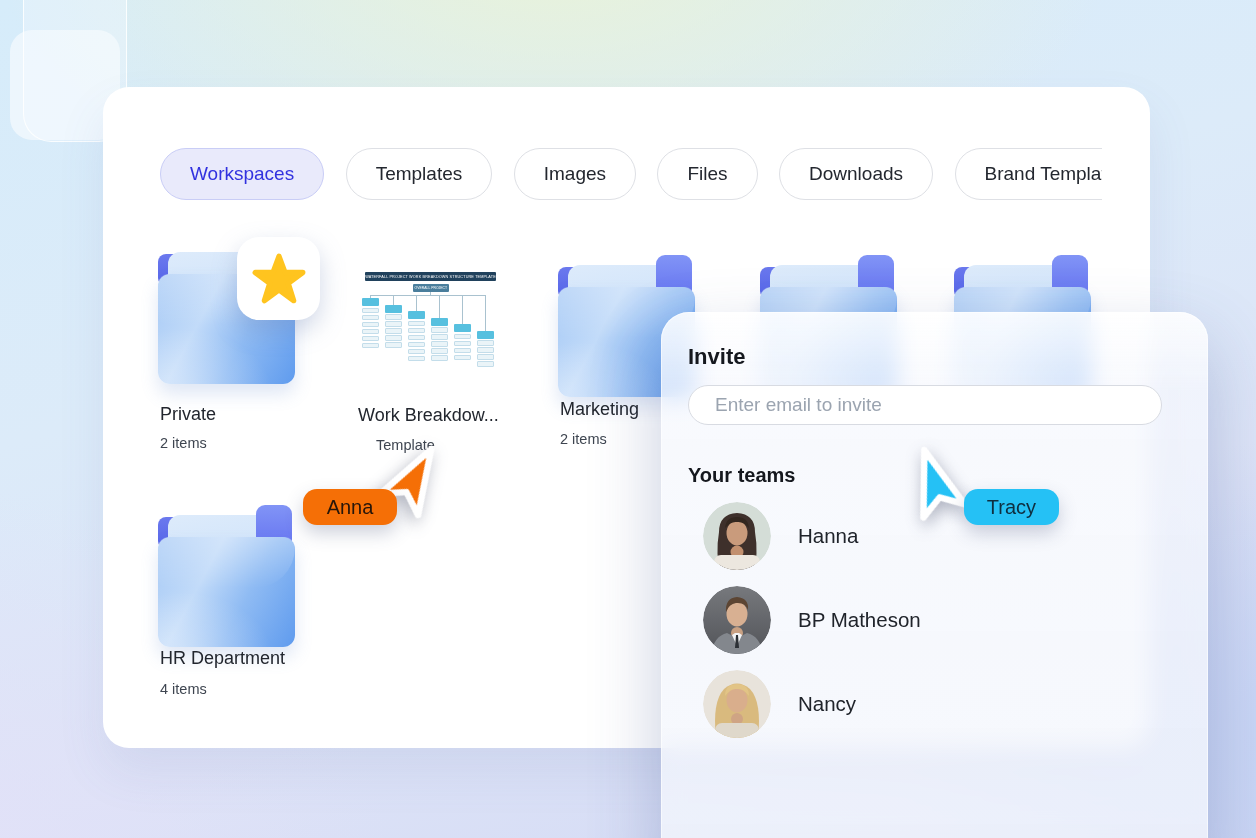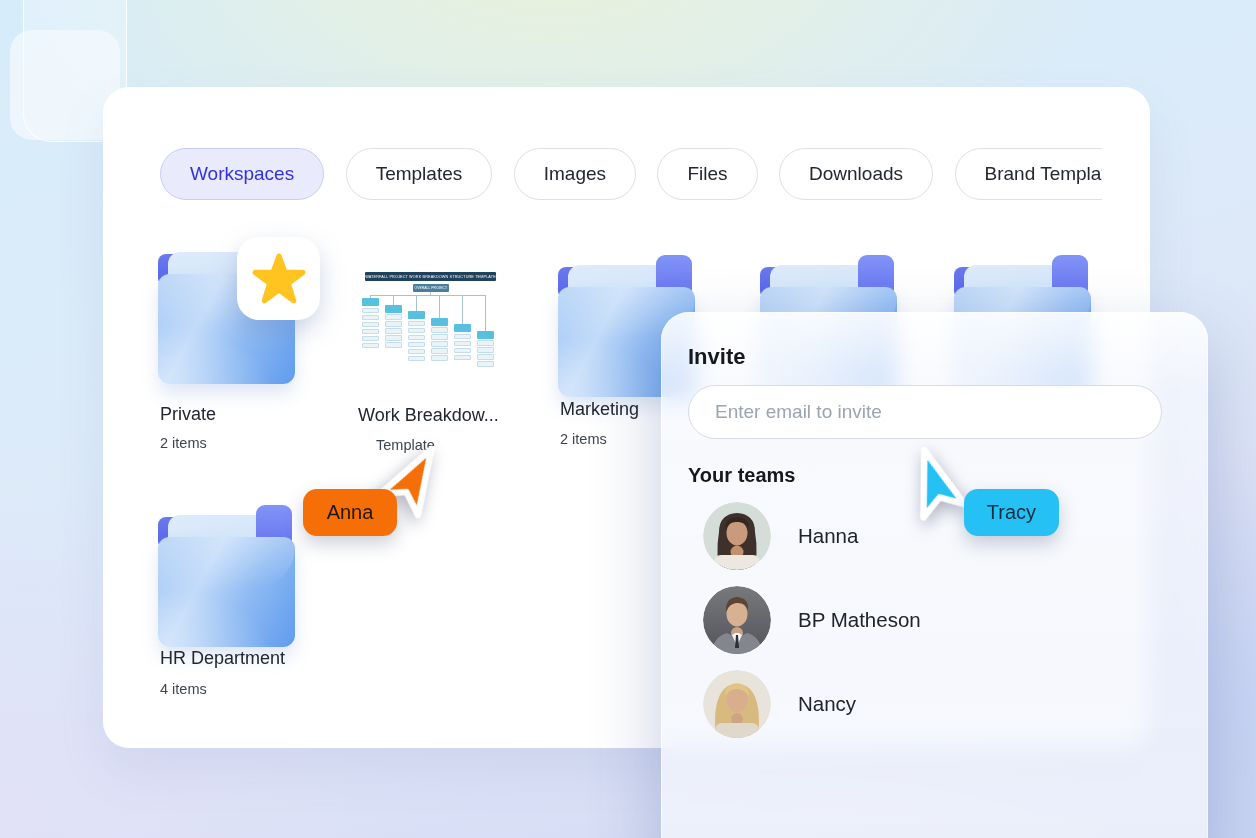--- a/index.html
+++ b/index.html
@@ -58,30 +58,30 @@
   .wbs-root{position:absolute;left:50%;top:16px;transform:translateX(-50%);width:36px;height:8px;
     background:#4a7e9c;border-radius:1px;overflow:hidden;color:#fff;display:flex;align-items:center;justify-content:center;}
   .wbs-root span{font-size:9px;transform:scale(0.38);white-space:nowrap;}
   .wbs-line{position:absolute;background:#a9c2cf;}
   .wbs-head{position:absolute;width:17px;height:8px;background:#57c0df;border-radius:1px;}
   .wbs-box{position:absolute;width:17px;height:5.5px;background:#eaf4f8;border:0.5px solid #c3ddea;
     border-radius:1px;box-sizing:border-box;}
 
   
   .cursor{width:54px;height:78px;filter:drop-shadow(0 6px 8px rgba(40,50,80,0.35));}
-  .cursor-label{height:47px;border-radius:14px;display:flex;align-items:center;justify-content:center;
+  .cursor-label{height:36px;border-radius:14px;display:flex;align-items:center;justify-content:center;
     font-size:20px;font-weight:500;box-shadow:0 8px 18px rgba(60,70,110,0.25);}
 
   
   .panel{left:661px;top:312px;width:547px;height:560px;border-radius:28px 28px 0 0;
     background:linear-gradient(180deg,rgba(255,255,255,0.88) 0%,rgba(246,248,253,0.76) 14%,rgba(242,245,252,0.78) 100%);
     -webkit-backdrop-filter:blur(11px) saturate(1.05);backdrop-filter:blur(11px) saturate(1.05);
     box-shadow:0 30px 70px rgba(70,90,150,0.30), 0 0 0 1px rgba(255,255,255,0.55) inset;z-index:10;}
   .panel-title{position:absolute;left:27px;top:32px;font-size:22px;font-weight:600;color:#15181e;}
-  .email-input{position:absolute;left:27px;top:73px;width:474px;height:54px;border:1.5px solid #d8dbe2;
+  .email-input{position:absolute;left:27px;top:73px;width:474px;height:40px;border:1.5px solid #d8dbe2;
     border-radius:28px;background:#fff;box-sizing:border-box;padding:0 26px;font-size:19px;color:#394250;
     font-family:"Liberation Sans",sans-serif;outline:none;}
   .email-input::placeholder{color:#9ba4b0;}
   .teams-heading{position:absolute;left:27px;top:152px;font-size:20px;font-weight:700;color:#15181e;}
   .members{position:absolute;left:42px;top:190px;right:20px;}
   .member{display:flex;align-items:center;height:68px;margin-bottom:16px;cursor:pointer;}
   .avatar{width:68px;height:68px;border-radius:50%;flex:0 0 auto;overflow:hidden;}
   .avatar-initials{display:flex;align-items:center;justify-content:center;color:#fff;
     font-size:21px;font-weight:700;letter-spacing:0.5px;}
   .member-name{margin-left:27px;font-size:20.5px;color:#20242b;}

